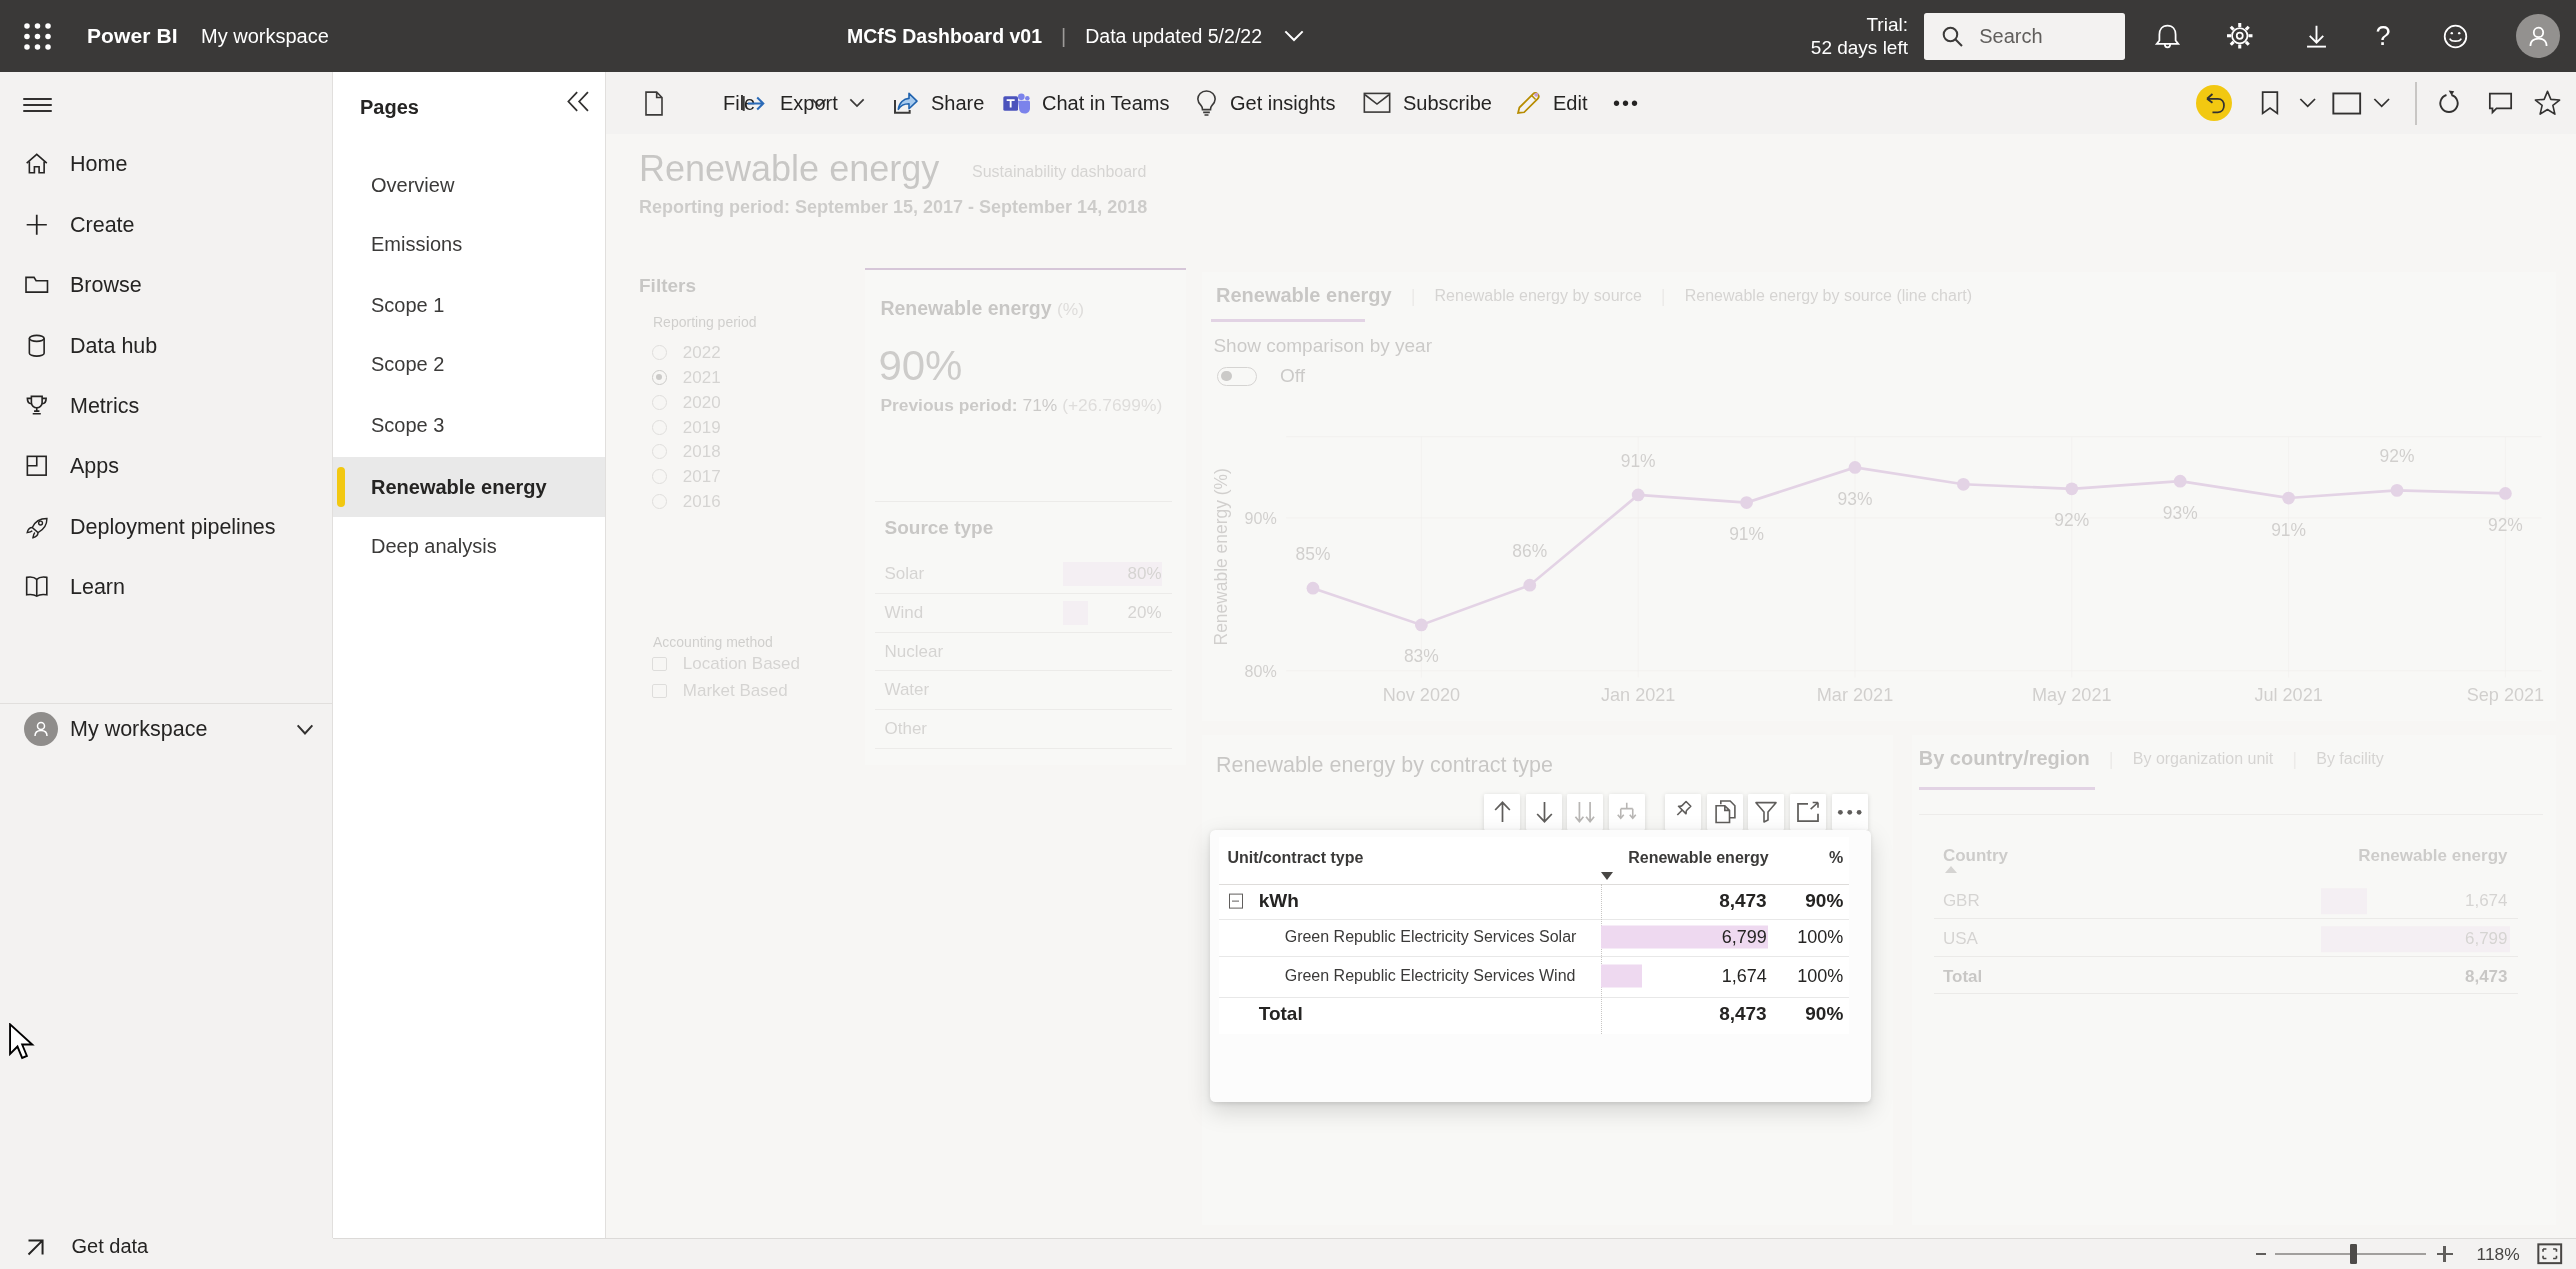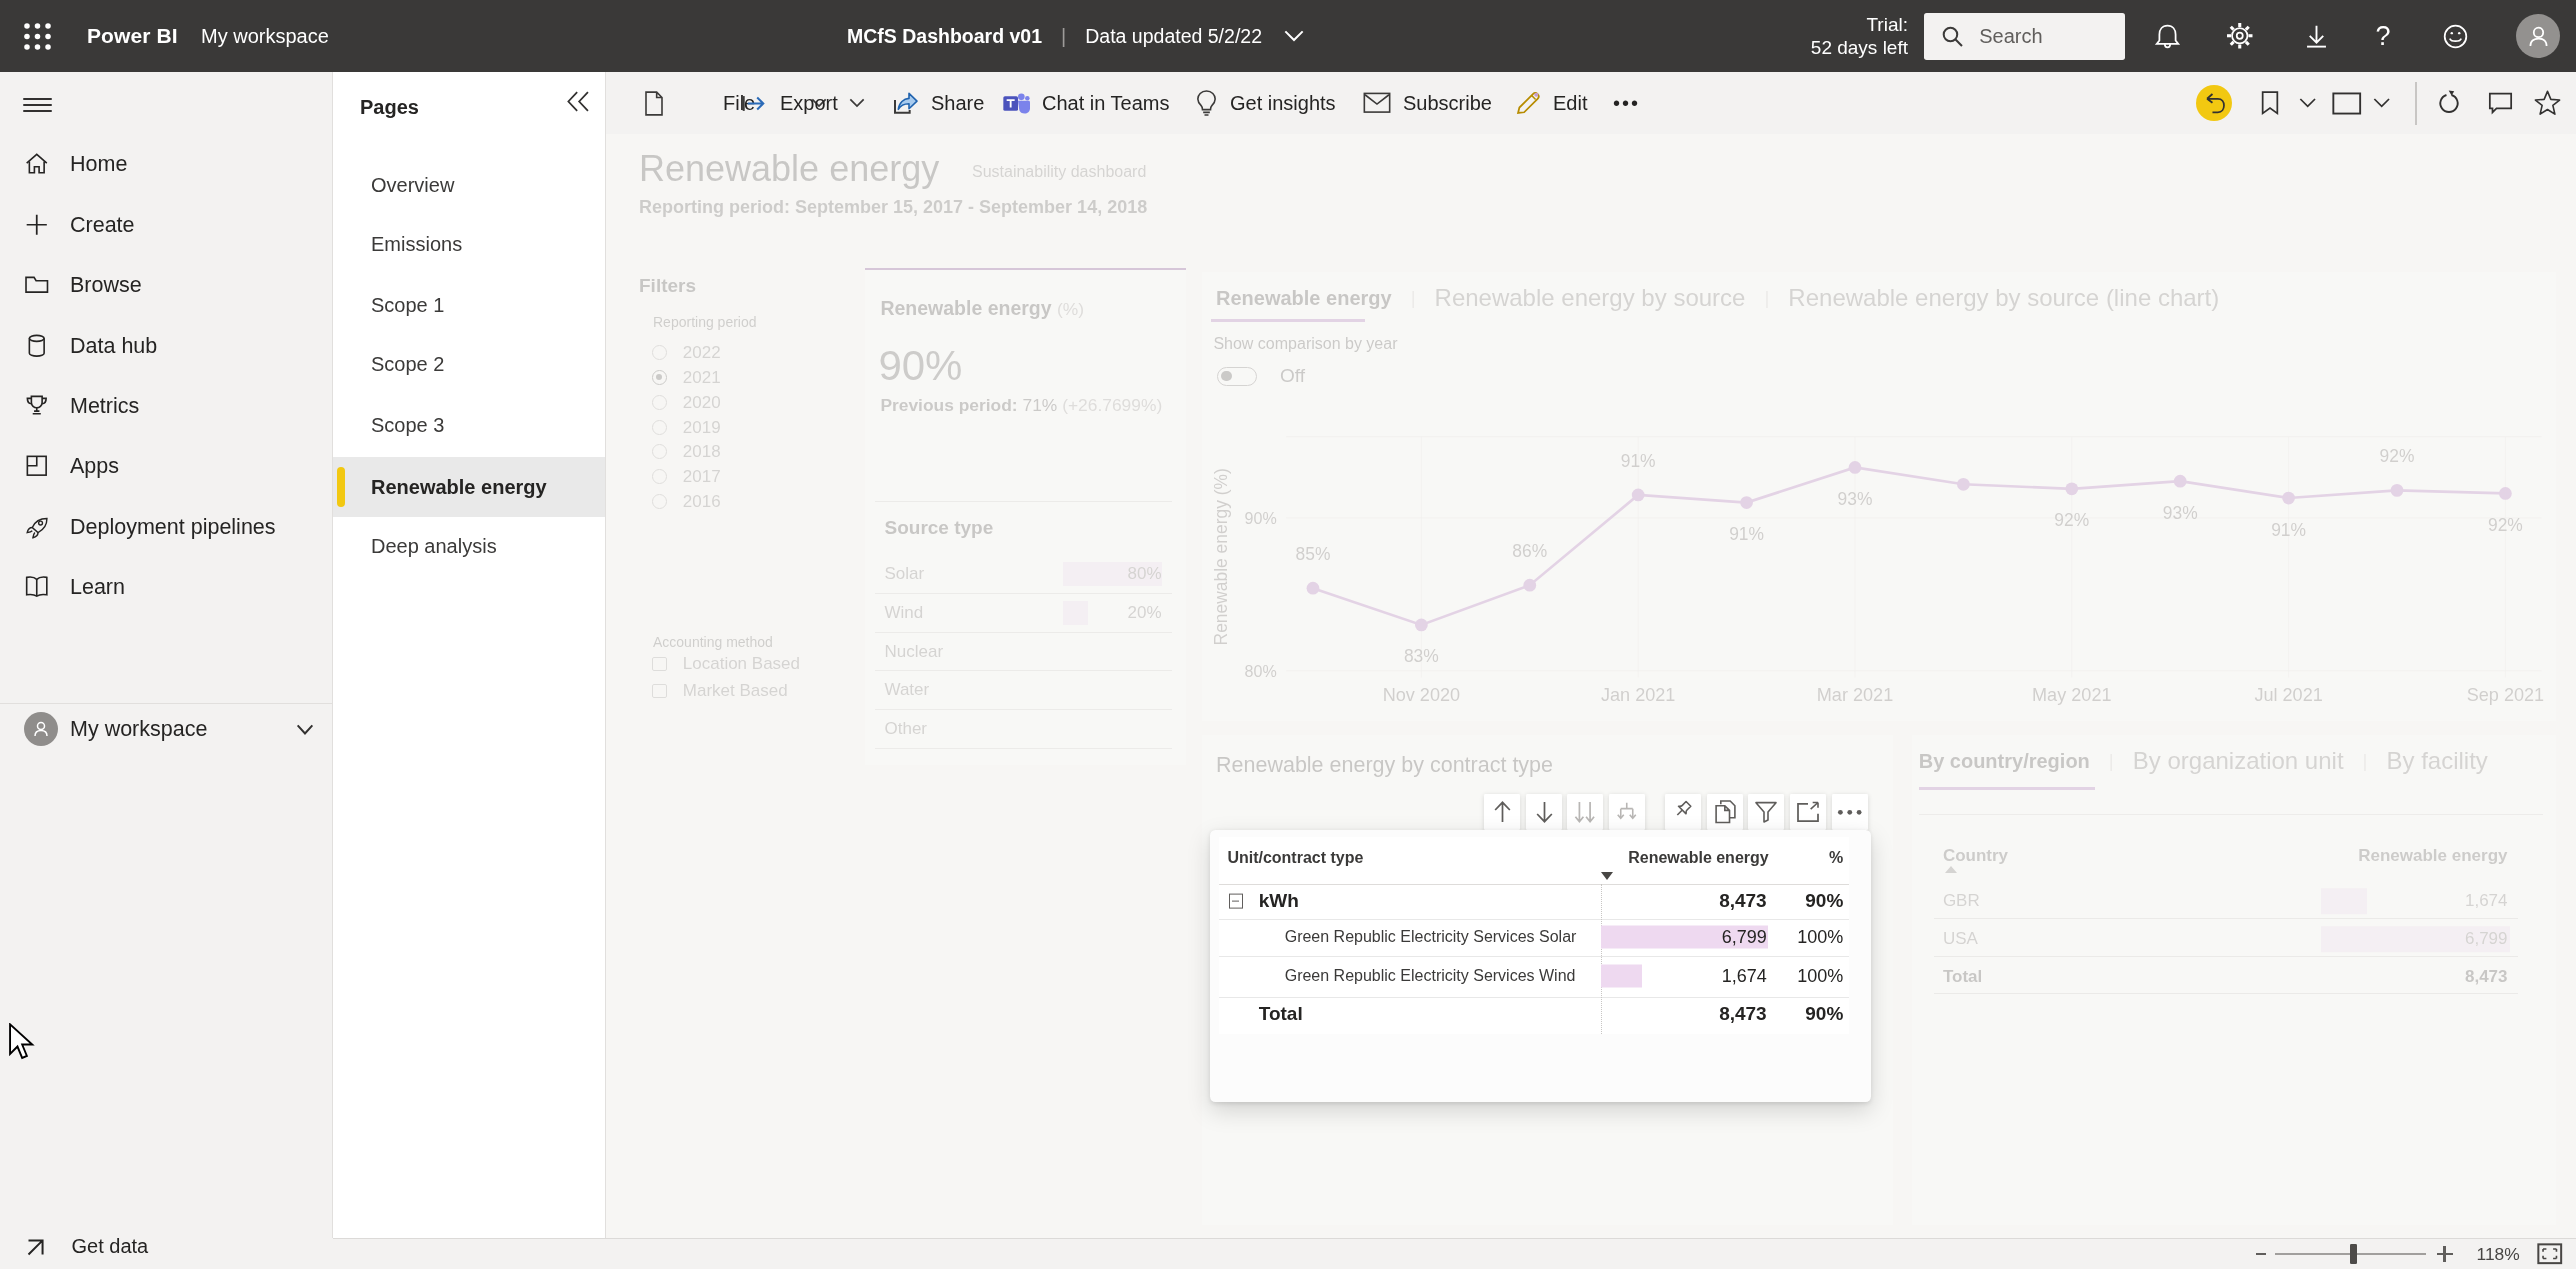--- a/index.html
+++ b/index.html
@@ -85,26 +85,26 @@
   #src-title { position:absolute; left:19.5px; top:247px; font-size:19px; font-weight:700; color:#252423; }
   .src-row { position:absolute; left:19.5px; width:287px; height:39px; }
   .src-row .slabel { position:absolute; left:0; top:50%; transform:translateY(-50%); font-size:17px; color:#605e5c; }
   .src-row .sbar { position:absolute; left:178px; top:50%; transform:translateY(-50%); height:24px; background:var(--bar-purple); }
   .src-row .spct { position:absolute; right:10px; top:50%; transform:translateY(-50%); font-size:17px; color:#605e5c; }
   .src-sep { position:absolute; left:10px; width:297px; height:0.7px; background:#c8c6c4; }
 
   
   #chart-card { left:1202px; top:272px; width:1354px; height:449px; }
   .vtabs { position:absolute; display:flex; align-items:center; }
-  .vtabs .vtab { font-size:24px; color:#605e5c; }
+  .vtabs .vtab { font-size:16px; color:#605e5c; }
   .vtabs .vtab.sel { font-size:20px; font-weight:700; color:#252423; }
   .vtabs .vsep { font-size:19px; color:#c8c6c4; margin:0 19px; }
   #chart-tabs { left:14px; top:12px; }
   #chart-underline { position:absolute; left:9.4px; top:47px; width:154px; height:2.7px; background:var(--accent-purple); }
-  #toggle-label { position:absolute; left:11.4px; top:63px; font-size:16px; color:#323130; }
+  #toggle-label { position:absolute; left:11.4px; top:63px; font-size:19px; color:#323130; }
   #toggle { position:absolute; left:14.8px; top:95px; width:40px; height:19px; border:1.3px solid #605e5c; border-radius:10.7px; }
   #toggle .knob { position:absolute; left:3.4px; top:2.7px; width:10.7px; height:10.7px; border-radius:50%; background:#323130; }
   #toggle-state { position:absolute; left:78px; top:93px; font-size:19px; color:#323130; }
 
   
   #bl-card { left:1202px; top:735px; width:691px; height:490px; }
   #bl-title { position:absolute; left:14px; top:18px; font-size:21.5px; color:#252423; }
   #br-card { left:1912px; top:735px; width:644px; height:490px; }
   #br-tabs { left:6.7px; top:12px; }
   #br-underline { position:absolute; left:6.7px; top:52px; width:176px; height:2.7px; background:var(--accent-purple); }

